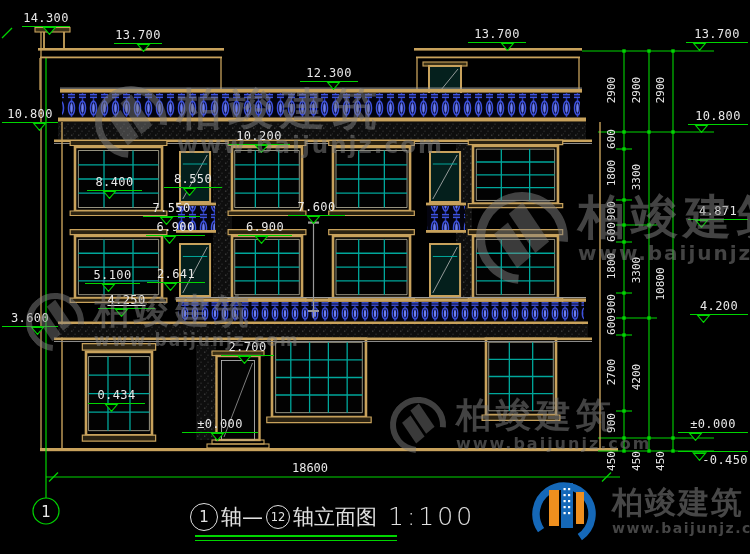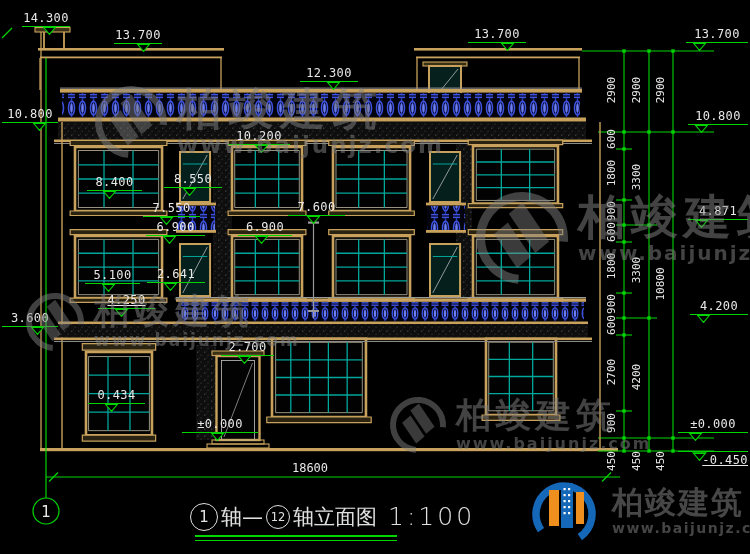--- a/index.html
+++ b/index.html
@@ -9,21 +9,21 @@
   .overlay{position:absolute;left:0;top:0;width:750px;height:554px;}
   
   .mk{position:absolute;color:#e8e8e8;font:12px/13px "DejaVu Sans Mono",monospace;text-align:center;}
   .mk .t{display:block;margin-bottom:1px;letter-spacing:.4px;white-space:nowrap;}
   .mk .ln{display:block;height:1.3px;background:#00d500;}
   .mk .tri{display:block;position:absolute;top:100%;margin-top:-1px;width:15px;height:9px;
            background:#00d500;clip-path:polygon(0 0,100% 0,50% 100%);}
   .mk .tri::after{content:"";position:absolute;left:2.6px;top:1.5px;width:9.8px;height:5.6px;
            background:#000;clip-path:polygon(0 0,100% 0,50% 100%);}
   .mk.flip .tri{top:1.3px;margin-top:0;}
-  .mk.flip .t{margin:2px 0 0 0;text-align:right;text-decoration:underline;}
+  .mk.flip .t{margin:2px 0 0 0;text-align:right;}
   
   .dimv{position:absolute;width:44px;text-align:center;color:#e8e8e8;
         font:11px/12px "DejaVu Sans Mono",monospace;transform:rotate(-90deg);white-space:nowrap;}
   .dimh{position:absolute;color:#e8e8e8;font:12px "DejaVu Sans Mono",monospace;text-align:center;}
   
   .bubble-num{position:absolute;color:#e8e8e8;font:15px "DejaVu Sans",sans-serif;text-align:center;}
   .titlebar{position:absolute;display:flex;align-items:center;gap:3px;color:#e0e0e0;
             font-family:"DejaVu Sans",sans-serif;white-space:nowrap;}
   .axc{display:inline-flex;align-items:center;justify-content:center;
        border:1.6px solid #e0e0e0;border-radius:50%;flex:none;}

